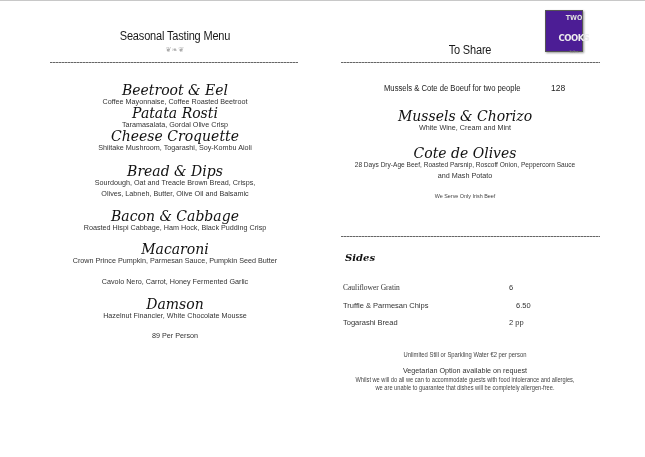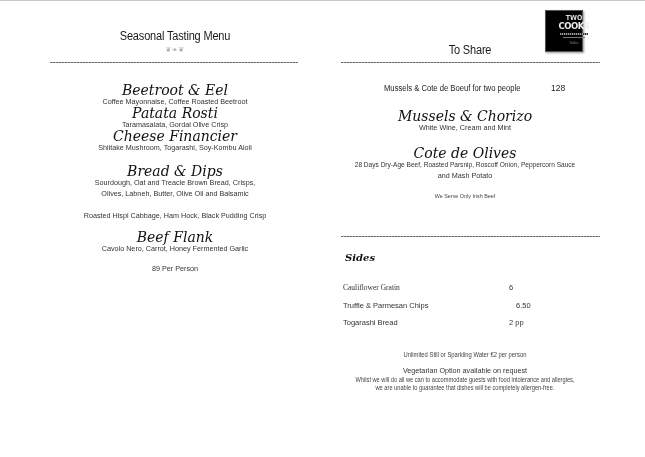--- a/index.html
+++ b/index.html
@@ -10,23 +10,23 @@
   .page-title { position: absolute; font-family: "Liberation Sans", sans-serif; font-size: 12.5px; color: #1a1a1a; letter-spacing: -0.2px; transform: scaleX(0.88); transform-origin: center; white-space: nowrap; text-align: center; }
   .divider { position: absolute; height: 1px; background: repeating-linear-gradient(90deg, #666 0 2px, #aaa 2px 3px); }
   .flourish { position: absolute; font-family: "DejaVu Serif", serif; font-size: 7px; color: #aaa; letter-spacing: 0.5px; text-align: center; }
 
   .col { position: absolute; text-align: center; }
   .dish-name { font-family: "DejaVu Serif", serif; font-style: italic; font-weight: normal; font-size: 14px; color: #111; line-height: 12px; }
   .dish-desc { font-family: "Liberation Sans", sans-serif; font-size: 8px; color: #333; line-height: 11px; transform: scaleX(0.9); transform-origin: center; white-space: nowrap; }
 
   .small { font-family: "Liberation Sans", sans-serif; font-size: 6px; color: #444; white-space: nowrap; transform: scaleX(0.9); }
 
-  .logo { position: absolute; left: 545px; top: 10px; width: 38px; height: 42px; background: #000000; border: 1px solid #555; box-shadow: 1px 1px 2px #999; display: flex; flex-direction: column; align-items: center; padding-top: 4px; padding-left: 20px; }
+  .logo { position: absolute; left: 545px; top: 10px; width: 38px; height: 42px; background: #4c1d95; border: 1px solid #555; box-shadow: 1px 1px 2px #999; display: flex; flex-direction: column; align-items: center; padding-top: 4px; padding-left: 20px; }
   .logo-line1 { color: #ddd; font-family: "DejaVu Sans Condensed", "DejaVu Sans", sans-serif; font-weight: bold; font-size: 7px; line-height: 7px; }
-  .logo-line2 { color: #eee; font-family: "DejaVu Sans", sans-serif; font-weight: bold; font-size: 8.5px; line-height: 9px; letter-spacing: -0.5px; }
+  .logo-line2 { color: #eee; font-family: "DejaVu Sans", sans-serif; font-weight: bold; font-size: 8.5px; line-height: 9px; letter-spacing: -0.5px; margin-top: 12px; }
   .logo-rule { width: 28px; height: 2px; margin-top: 2px; background: repeating-linear-gradient(90deg, #999 0 1px, #333 1px 2px); }
   .logo-rule2 { width: 22px; height: 1px; margin-top: 2px; background: #777; }
   .logo-sub { color: #888; font-size: 3px; margin-top: 3px; }
 
   .sides-head { position: absolute; left: 345px; top: 252px; font-family: "DejaVu Serif", serif; font-style: italic; font-weight: bold; font-size: 10px; color: #111; }
   .side-row { position: absolute; left: 343px; font-size: 7.5px; color: #333; white-space: nowrap; }
   .side-price { position: absolute; left: 509px; font-size: 7.5px; color: #333; white-space: nowrap; }
 
   .share-line { position: absolute; top: 83px; font-size: 8.5px; color: #222; white-space: nowrap; }
 </style>
@@ -42,34 +42,42 @@
 <div class="col" style="left:40px; top:84px; width:270px;">
   <div>
     <div class="dish-name">Beetroot &amp; Eel</div>
     <div class="dish-desc">Coffee Mayonnaise, Coffee Roasted Beetroot</div>
   </div>
   <div>
     <div class="dish-name">Patata Rosti</div>
     <div class="dish-desc">Taramasalata, Gordal Olive Crisp</div>
   </div>
   <div>
-    <div class="dish-name">Cheese Financier</div>
+    <div class="dish-name">Cheese Croquette</div>
     <div class="dish-desc">Shiitake Mushroom, Togarashi, Soy-Kombu Aioli</div>
   </div>
   <div style="margin-top:12px;">
     <div class="dish-name">Bread &amp; Dips</div>
     <div class="dish-desc">Sourdough, Oat and Treacle Brown Bread, Crisps,</div>
     <div class="dish-desc">Olives, Labneh, Butter, Olive Oil and Balsamic</div>
   </div>
   <div style="margin-top:11px;">
+    <div class="dish-name">Bacon &amp; Cabbage</div>
     <div class="dish-desc">Roasted Hispi Cabbage, Ham Hock, Black Pudding Crisp</div>
   </div>
   <div style="margin-top:10px;">
-    <div class="dish-name">Beef Flank</div>
+    <div class="dish-name">Macaroni</div>
+    <div class="dish-desc">Crown Prince Pumpkin, Parmesan Sauce, Pumpkin Seed Butter</div>
+  </div>
+  <div style="margin-top:10px;">
     <div class="dish-desc">Cavolo Nero, Carrot, Honey Fermented Garlic</div>
+  </div>
+  <div style="margin-top:11px;">
+    <div class="dish-name">Damson</div>
+    <div class="dish-desc">Hazelnut Financier, White Chocolate Mousse</div>
   </div>
   <div class="dish-desc" style="margin-top:9px;">89 Per Person</div>
 </div>
 
 <div class="page-title" style="left:425px; top:43px; width:90px;">To Share</div>
 
 <div class="logo">
   <div class="logo-line1">TWO</div>
   <div class="logo-line2">COOKS</div>
   <div class="logo-rule"></div>

